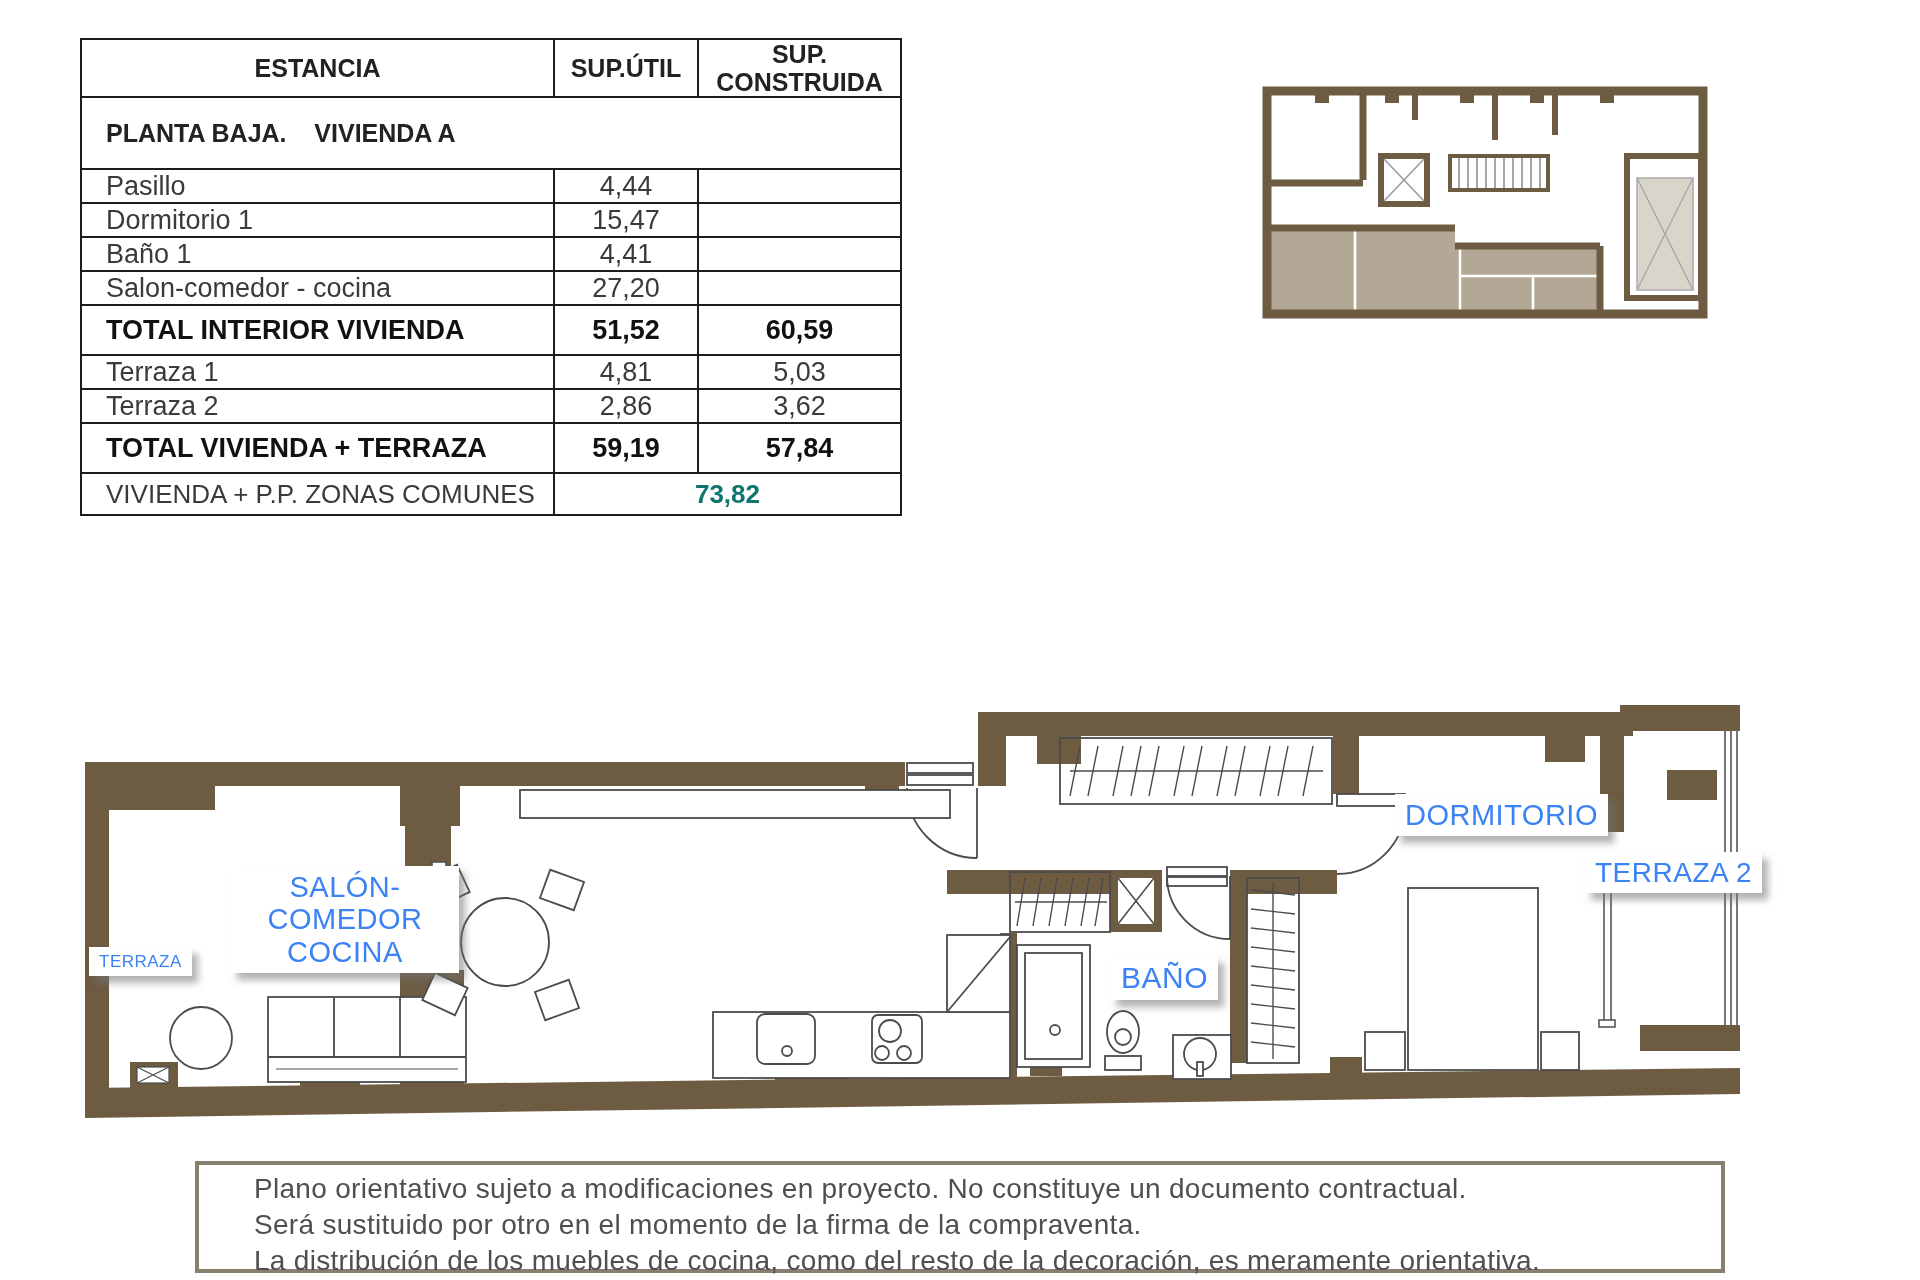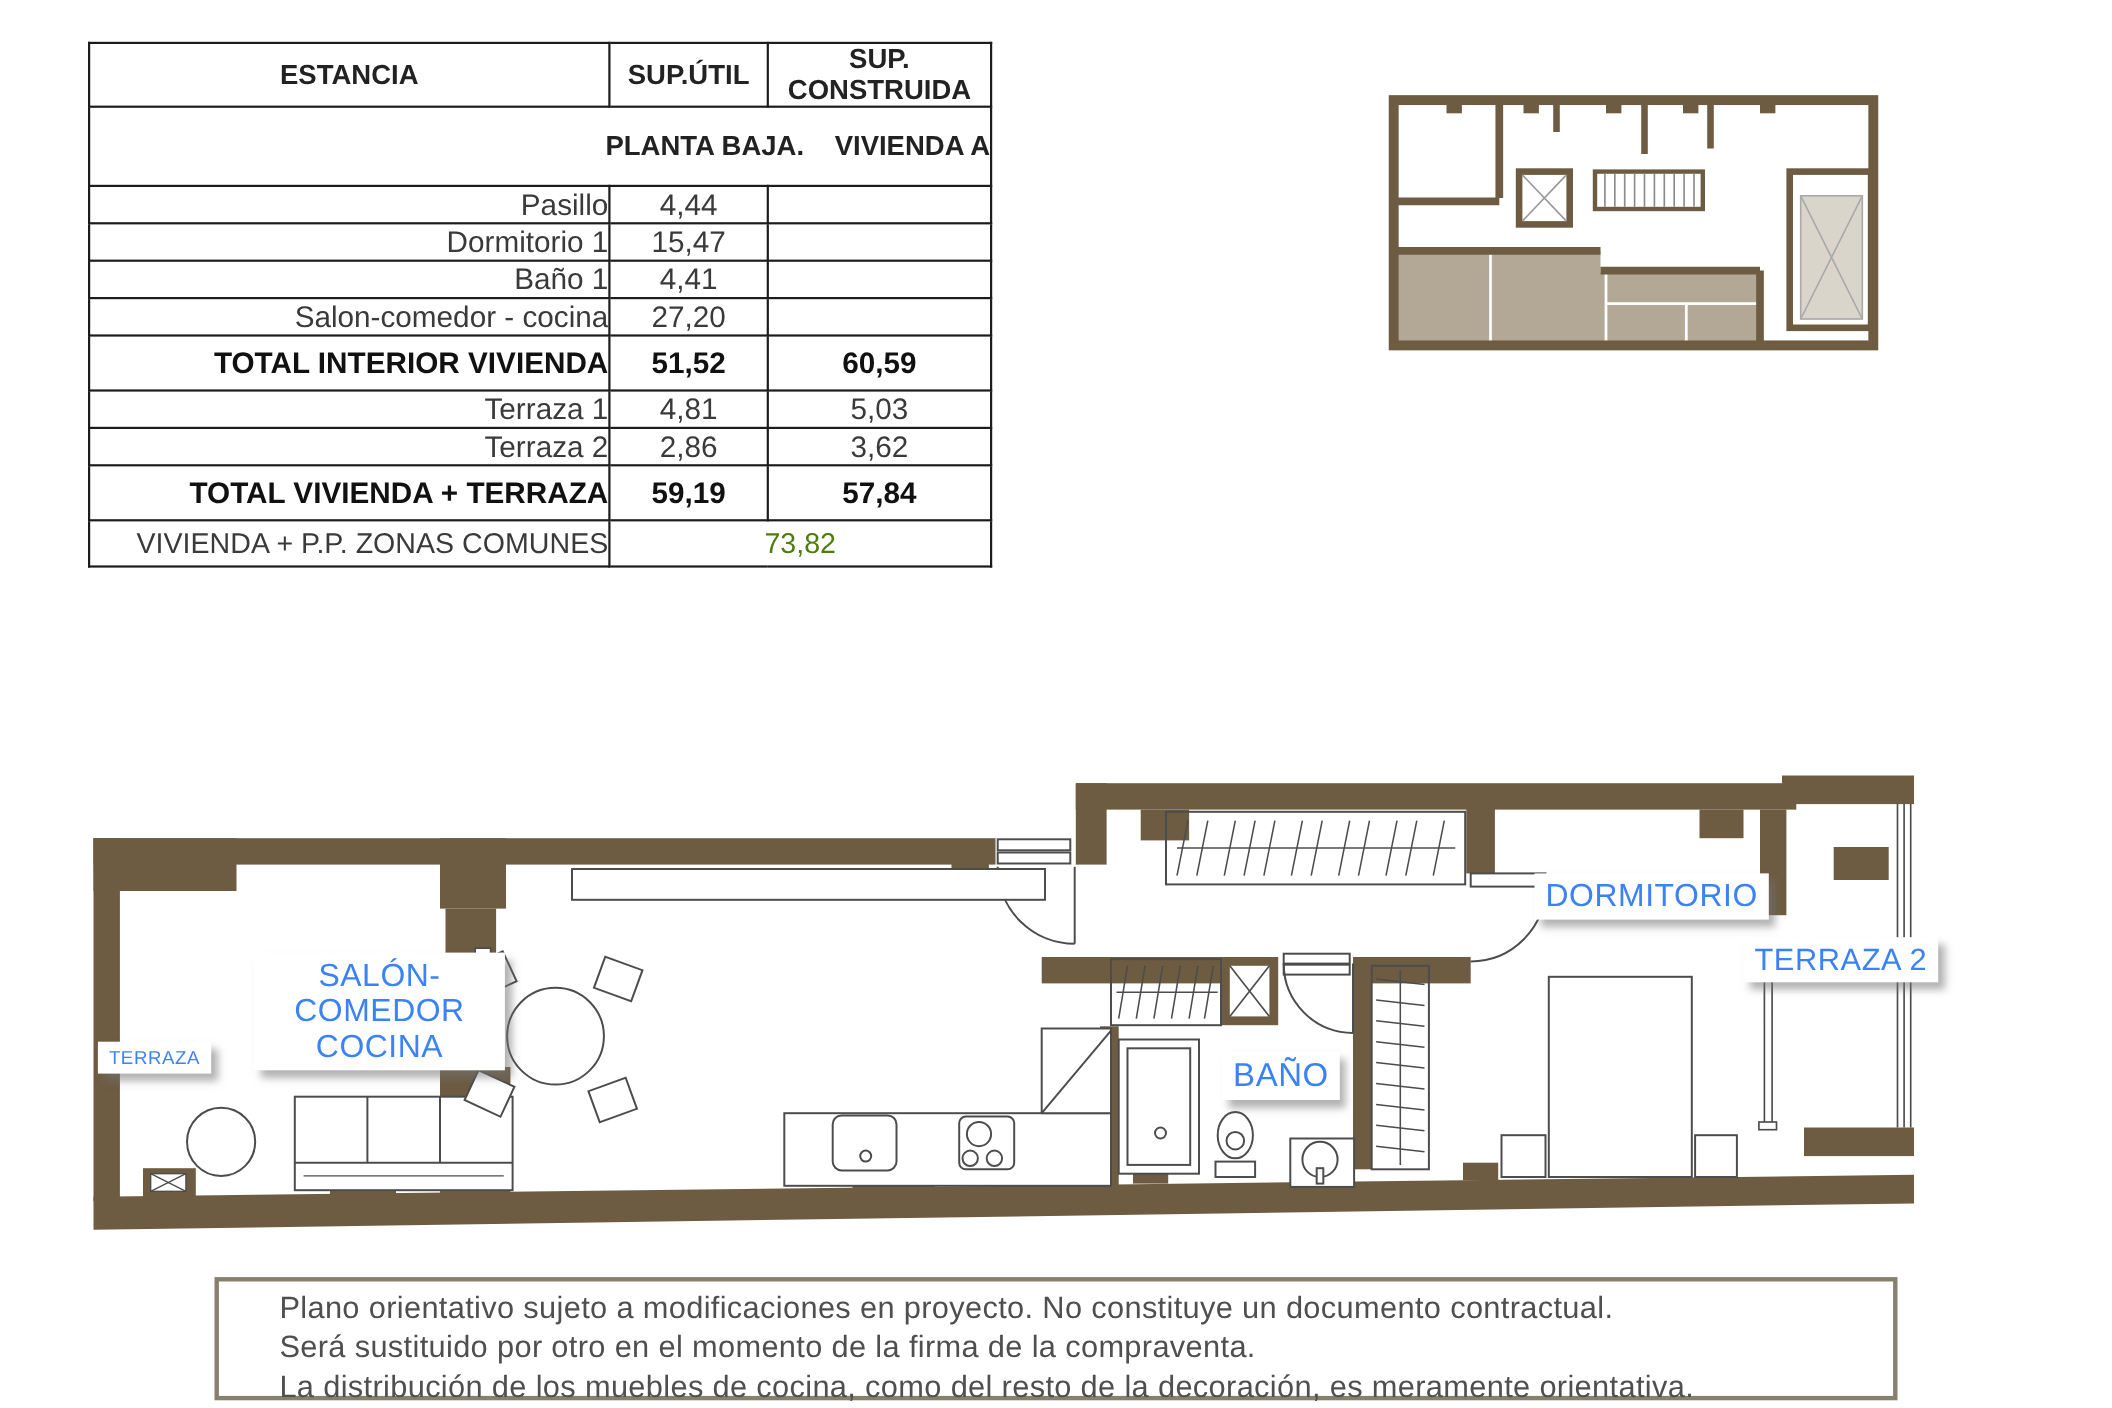--- a/index.html
+++ b/index.html
@@ -3,33 +3,33 @@
 <meta charset="utf-8">
 <style>
   html,body{margin:0;padding:0;background:#ffffff;}
   #canvas{
     position:relative;width:1920px;height:1280px;background:#ffffff;overflow:hidden;
     font-family:"Liberation Sans",sans-serif;color:#2b2b2b;
   }
 
   
   .area-table{position:absolute;left:80px;top:38px;width:820px;border-collapse:collapse;table-layout:fixed;}
-  .area-table td,.area-table th{border:2px solid #1c1c1c;padding:0 0 0 12px;font-size:27px;
-    text-align:right;vertical-align:middle;color:#3a3a3a;overflow:hidden;}
+  .area-table td,.area-table th{border:2px solid #1c1c1c;padding:0 0 0 24px;font-size:27px;
+    text-align:left;vertical-align:middle;color:#3a3a3a;overflow:hidden;}
   .area-table th{font-weight:bold;text-align:center;padding:0 4px;font-size:25px;color:#222;line-height:28px;border-radius:18px;}
   .area-table .c-num{text-align:center;padding:0;}
   .area-table tr{height:34px;}
   .area-table tr.r-header{height:57px;}
   .area-table tr.r-section{height:72px;}
   .area-table tr.r-total{height:50px;}
   .area-table tr.r-footer{height:42px;}
   .area-table tr.r-total td{font-weight:bold;color:#111;margin-top:12px;}
   .area-table td.section-cell{font-weight:bold;color:#222;font-size:25px;white-space:pre;}
   .area-table tr.r-footer td{font-size:26px;}
-  .area-table tr.r-footer td.c-num{font-weight:normal;color:#4d7c0f;}
+  .area-table tr.r-footer td.c-num{font-weight:bold;color:#0f766e;}
   .col-estancia{width:473px;} .col-util{width:144px;} .col-cons{width:203px;}
 
   
   .key-plan{position:absolute;left:1255px;top:80px;width:460px;height:245px;}
 
   
   .main-plan{position:absolute;left:75px;top:570px;width:1680px;height:585px;}
   .main-plan svg{position:absolute;left:0;top:0;}
   .plan-label{
     position:absolute;background:#ffffff;color:#3b82f6;font-weight:normal;text-align:center;

